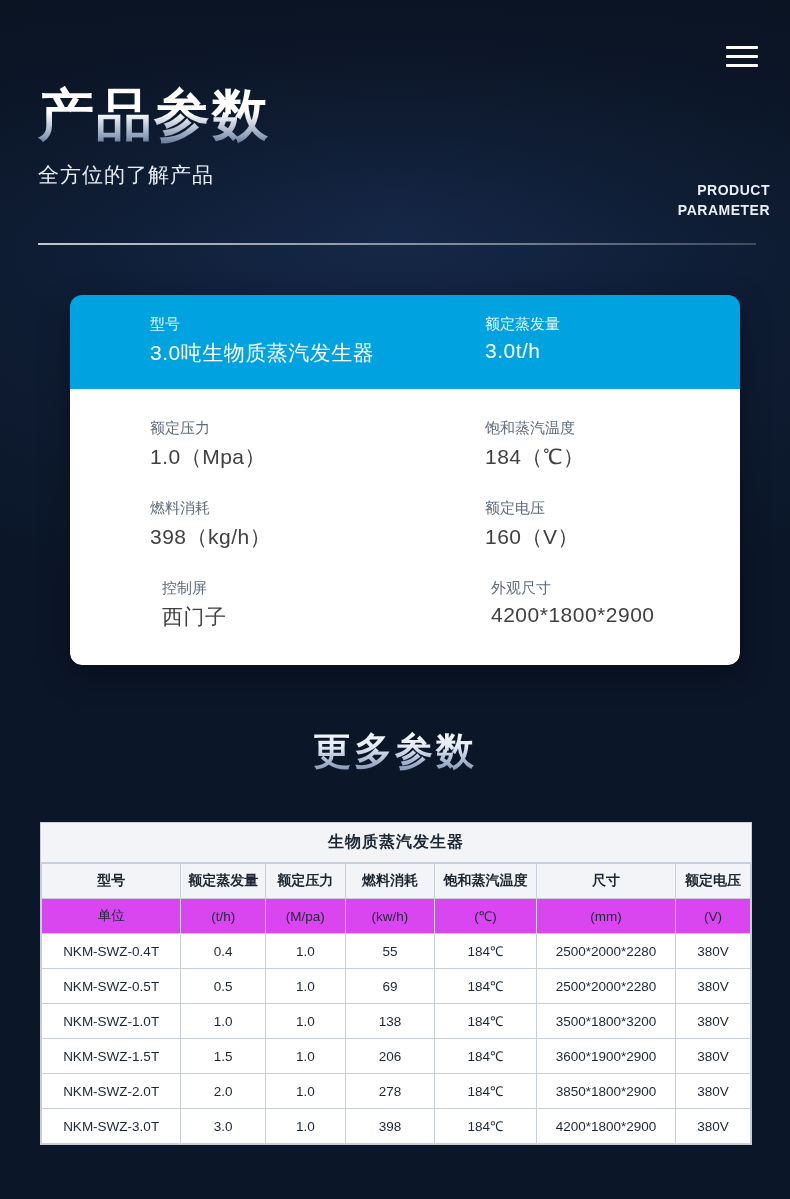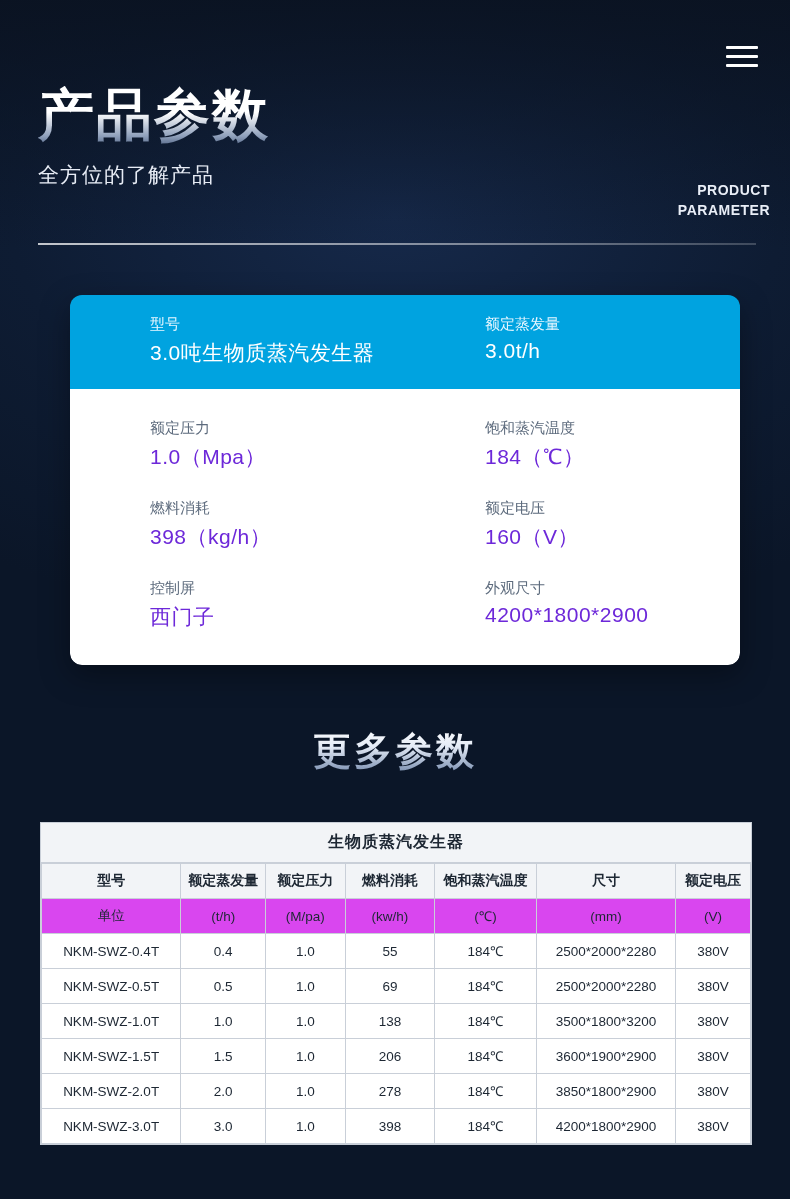--- a/index.html
+++ b/index.html
@@ -123,26 +123,26 @@
   }
   .spec-head .spec-cell { padding-left: 80px; }
   .lbl {
     font-size: 15px;
     color: #5d6b7d;
     margin-bottom: 5px;
   }
   .spec-head .lbl { color: #e7f7ff; }
   .val {
     font-size: 21px;
-    color: #6d28d9;
+    color: #404040;
     letter-spacing: 0.5px;
   }
   .spec-head .val { color: #ffffff; }
   .spec-body .spec-row { margin-bottom: 28px; }
-  .spec-body .spec-row:last-child { margin-bottom: 0; }
+  .spec-body .spec-row:last-child { margin-bottom: 0; padding-left: 12px; }
 
   
   .more-title {
     position: absolute;
     left: 0;
     right: 0;
     top: 726px;
     text-align: center;
     font-size: 38px;
     font-weight: bold;

